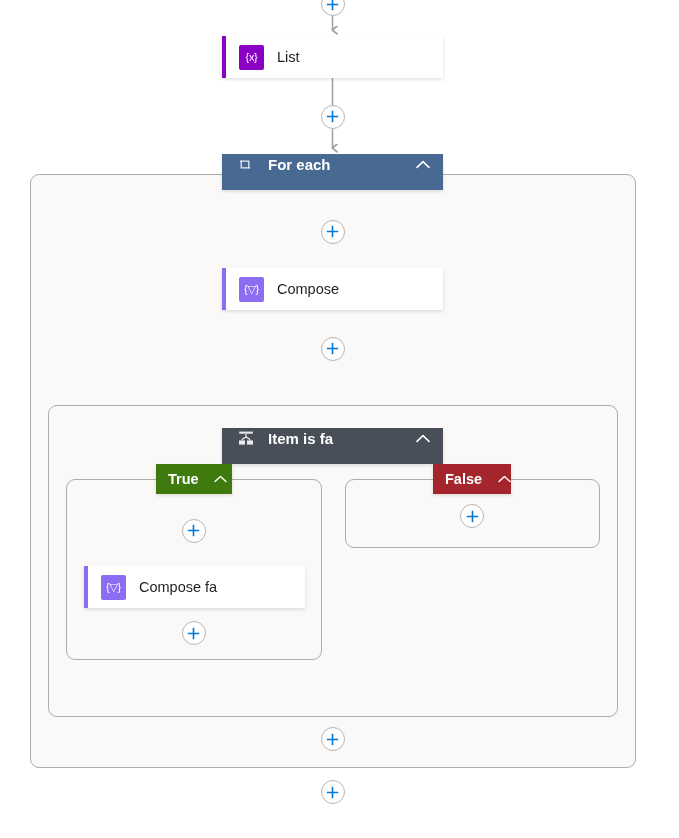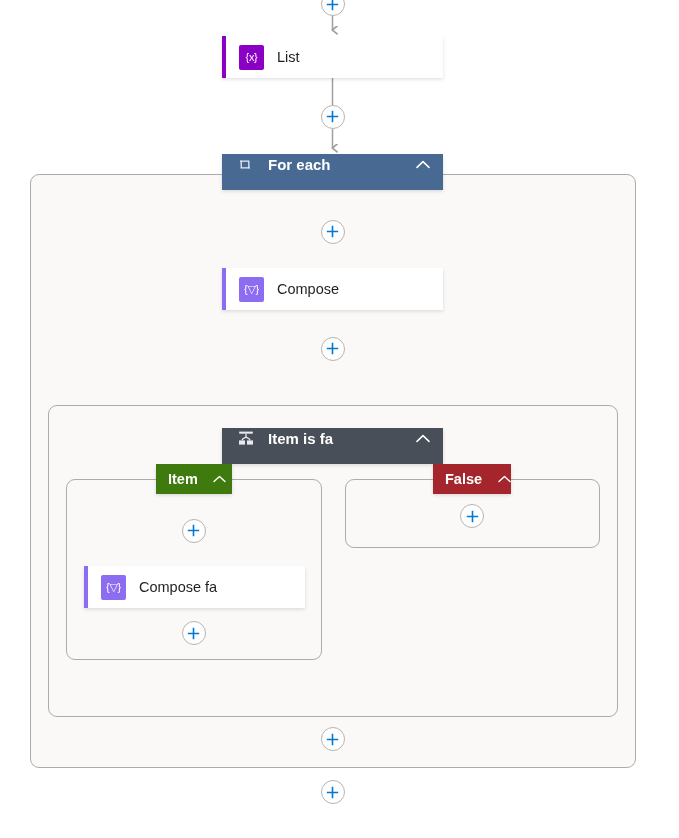--- a/index.html
+++ b/index.html
@@ -310,21 +310,21 @@
     </span>
     <span class="sh-title">Item is fa</span>
     <span class="sh-chevron">
       <svg class="chev" width="14" height="9" viewBox="0 0 14 9" aria-hidden="true">
         <path d="M1,7.4 L7,1.6 L13,7.4" fill="none" stroke="#ffffff" stroke-width="1.5" stroke-linecap="round" stroke-linejoin="round"></path>
       </svg>
     </span>
   </div>
 
   <div class="branch-badge" id="badge-true">
-    <span class="bb-label">Item</span>
+    <span class="bb-label">True</span>
     <span class="sh-chevron">
       <svg class="chev" width="13" height="8" viewBox="0 0 13 8" aria-hidden="true">
         <path d="M1,6.6 L6.5,1.4 L12,6.6" fill="none" stroke="#ffffff" stroke-width="1.4" stroke-linecap="round" stroke-linejoin="round"></path>
       </svg>
     </span>
   </div>
 
   <div class="branch-badge" id="badge-false">
     <span class="bb-label">False</span>
     <span class="sh-chevron">

